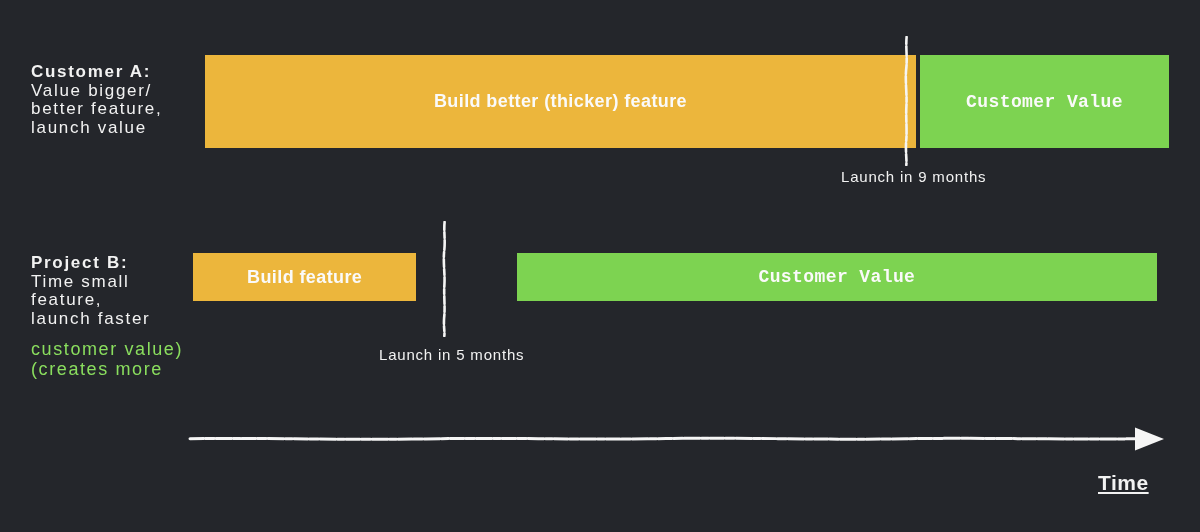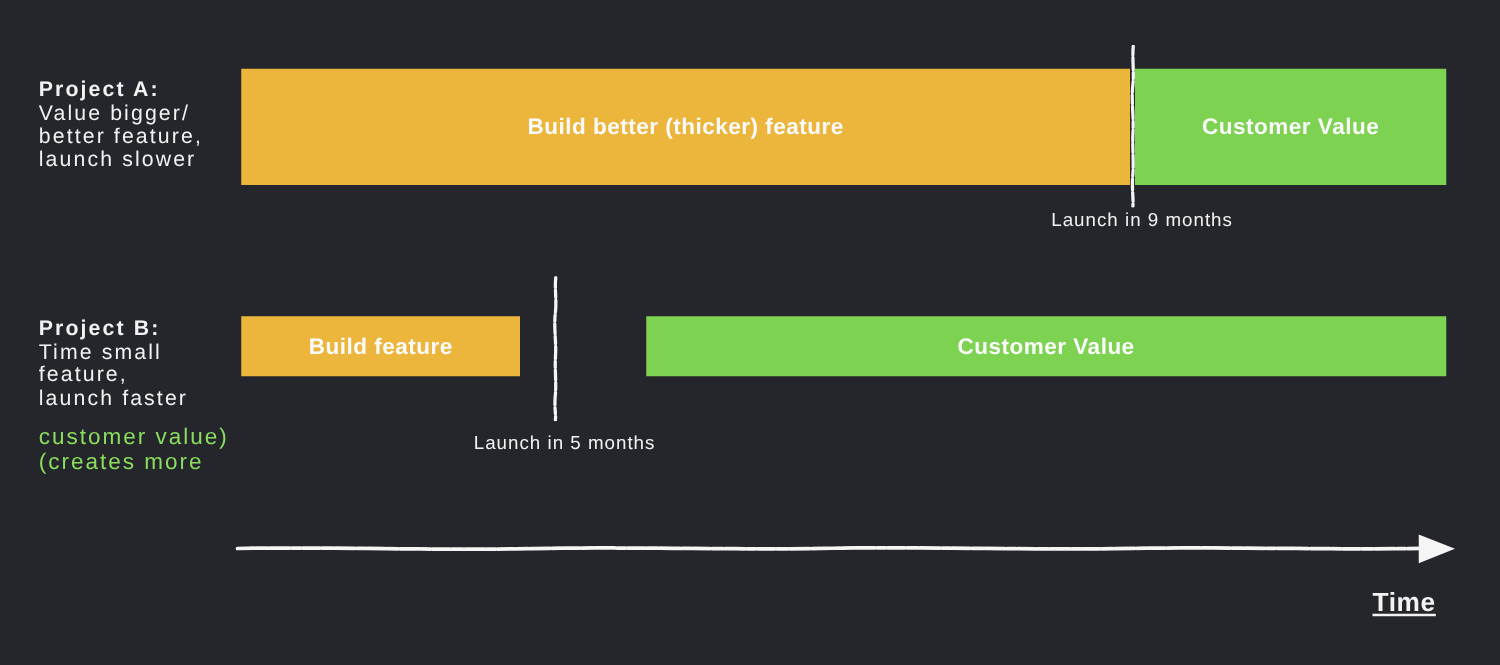--- a/index.html
+++ b/index.html
@@ -35,34 +35,34 @@
     letter-spacing: 1.6px;
     white-space: nowrap;
   }
   
   .bar {
     position: absolute;
     left: 193px;
     width: 964px;
     display: flex;
   }
-  .bar-a { top: 55px; height: 93px; }
+  .bar-a { top: 55px; height: 93px; margin-left: 12px; }
   .bar-b { top: 253px; height: 48px; gap: 48px; }
   .seg {
     display: flex;
     align-items: center;
     justify-content: center;
     color: #fafafa;
     font-size: 18px;
     font-weight: bold;
     letter-spacing: 0.4px;
     white-space: nowrap;
   }
   .seg-build { background: var(--build-bar, #ecb63c); }
-  .seg-value { background: var(--value-bar, #7dd351); }
+  .seg-value { background: var(--value-bar, #7dd351); font-family: Liberation Mono, monospace; }
   .seg-gap { background: transparent; }
   .bar-a .seg-build { width: 711px; }
   .bar-a .seg-gap   { width: 4px; }
   .bar-a .seg-value { width: 249px; }
   .bar-b .seg-build { width: 248px; }
   .bar-b .seg-gap   { width: 5px; }
   .bar-b .seg-value { width: 711px; }
   
   .marker-line { position: absolute; }
   .sketch {
@@ -88,24 +88,24 @@
     letter-spacing: 0.5px;
     text-decoration: underline;
   }
 </style>
 </head>
 <body>
 
 <div class="stage">
 
   <div class="side-label" style="top:63px">
-    <div class="title">Project A:</div>
+    <div class="title">Customer A:</div>
     <div>Value bigger/</div>
     <div>better feature,</div>
-    <div>launch slower</div>
+    <div>launch value</div>
   </div>
 
   <div class="bar bar-a">
     <div class="seg seg-build">
       <span>Build better (thicker) feature</span>
     </div>
     <div class="seg-gap"></div>
     <div class="seg seg-value">
       <span>Customer Value</span>
     </div>

